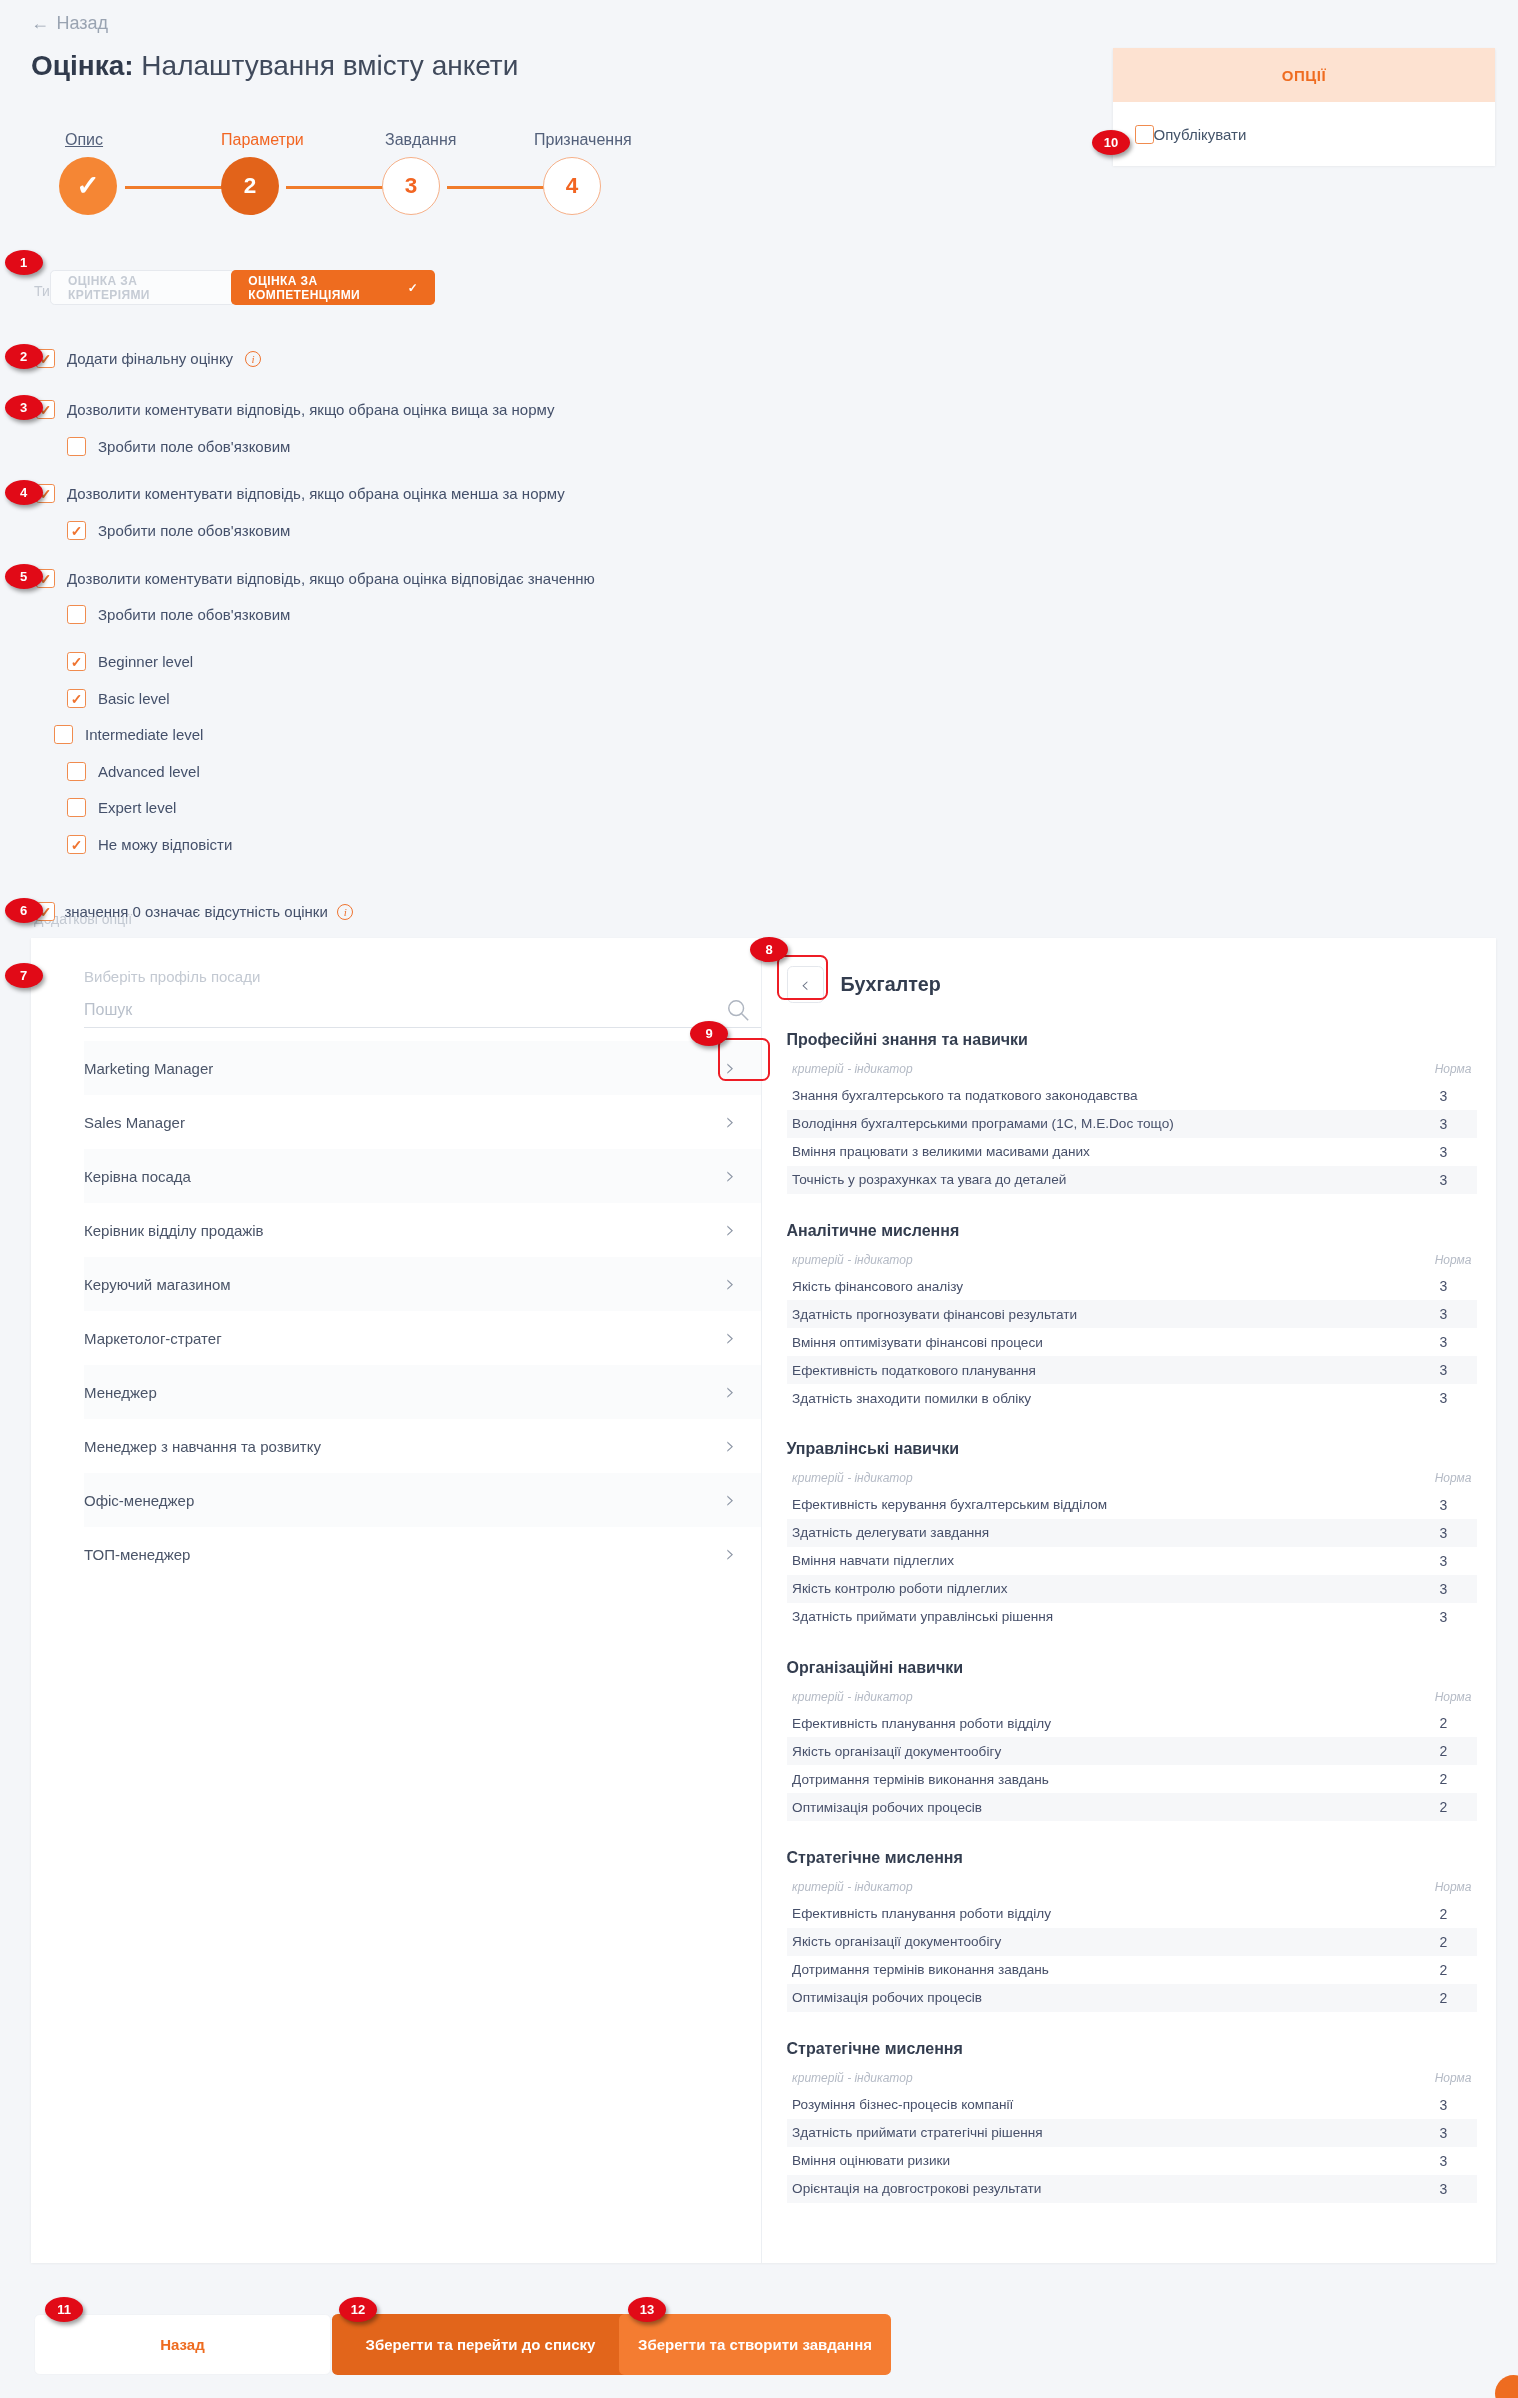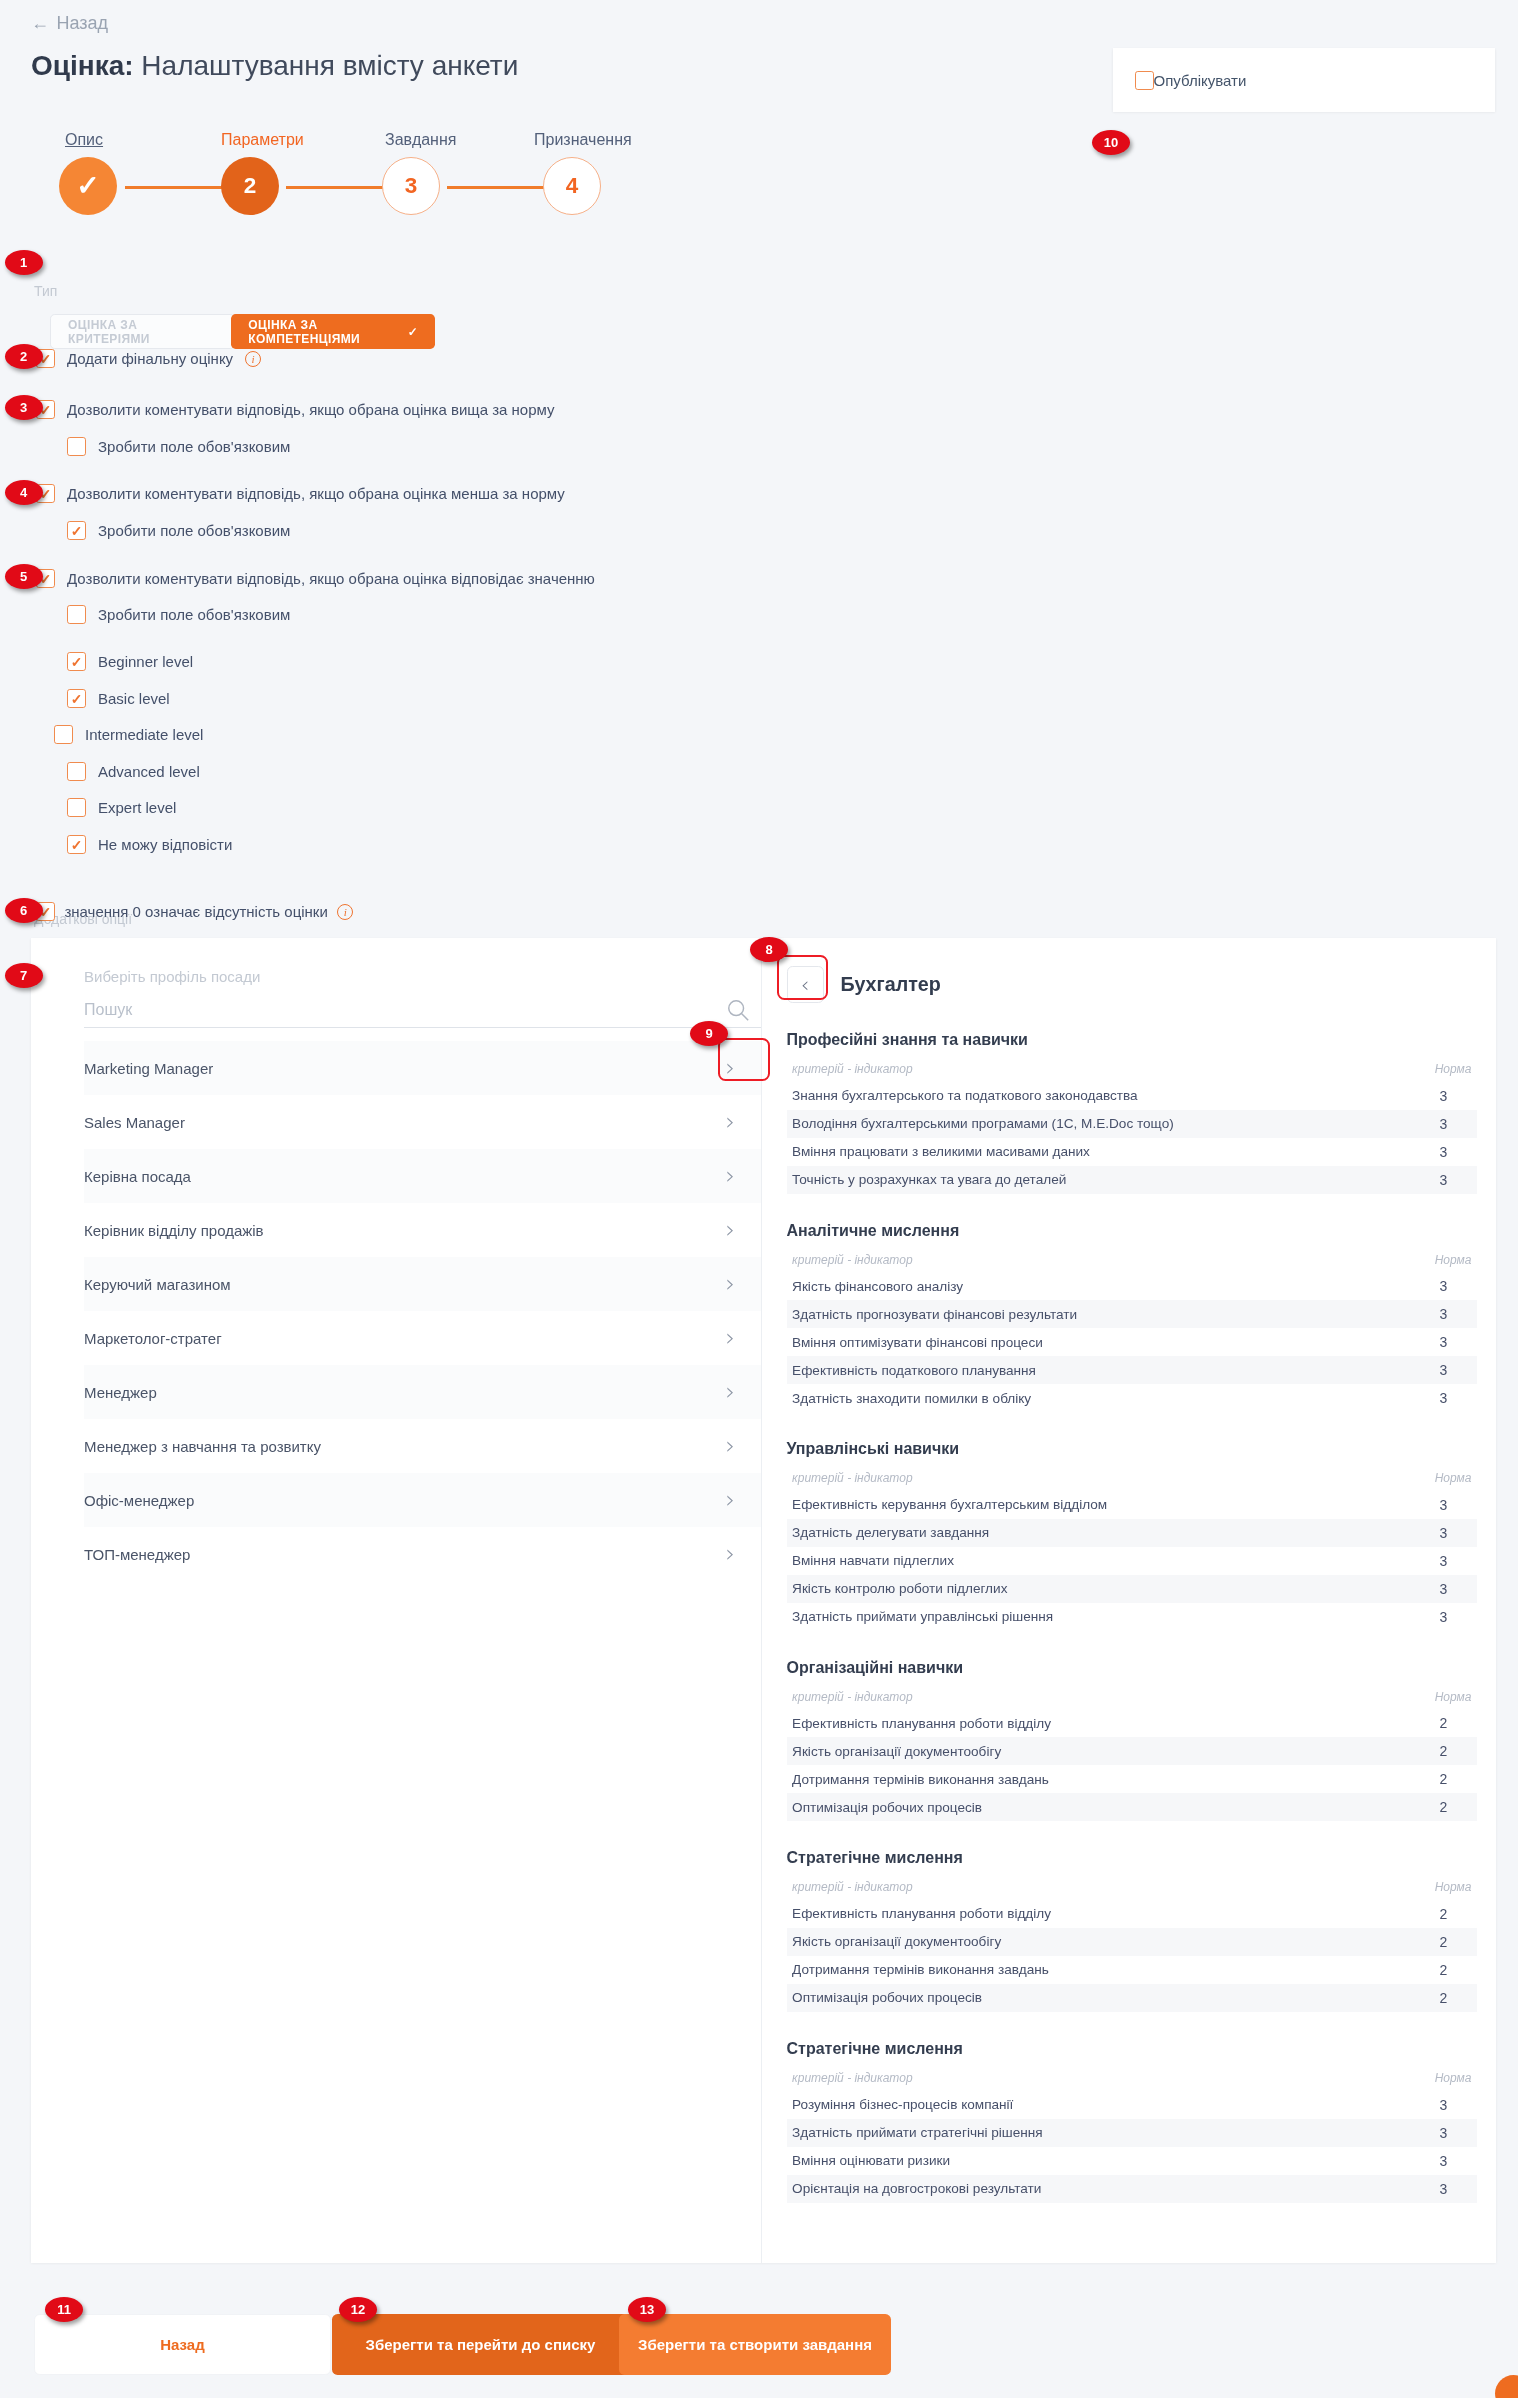--- a/index.html
+++ b/index.html
@@ -49,21 +49,20 @@
 
   
   .field-caption {
     position: absolute; font-size: 14px; color: #c3c9d2; margin-top: 28px;
   }
   .type-group { position: absolute; left: 50px; top: 270px; display: flex; }
   .type-btn {
     height: 35px; display: flex; align-items: center; justify-content: center;
     font-size: 12px; font-weight: 700; letter-spacing: 0.4px; padding: 0 17px;
     border-radius: 4.7px;
-    margin-top: 44px;
   }
   .type-btn.inactive { background: #fbfcfd; border: 0.9px solid #e6e9ee; color: #c5cbd4; width: 185px; }
   .type-btn.active { background: #ee6c1f; color: #fff; margin-left: -3.7px; gap: 6.6px; width: 204px; }
 
   
   .cbrow { position: absolute; display: flex; align-items: center; gap: 12px; }
   .cb {
     width: 19px; height: 19px; border: 1.5px solid #f08b4e; background: #fff;
     border-radius: 2.8px; display: flex; align-items: center; justify-content: center;
     flex: none;
@@ -275,20 +274,21 @@
   </div>
 
   <div class="field-caption" style="left:34px; top:883px;">Додаткові опції</div>
   <div class="cbrow" style="left:36px; top:902px; gap:9.4px;">
     <div class="cb checked"></div>
     <span class="lbl">значення 0 означає відсутність оцінки</span>
     <span class="info-i">i</span>
   </div>
 
   <div class="options-card">
+    <div class="options-head">ОПЦІЇ</div>
     <div class="options-body">
       <div class="cb"></div>
       <span class="lbl">Опублікувати</span>
     </div>
   </div>
 
   <div class="panel">
 
     <div class="left-col">
       <div class="sel-caption">Виберіть профіль посади</div>

